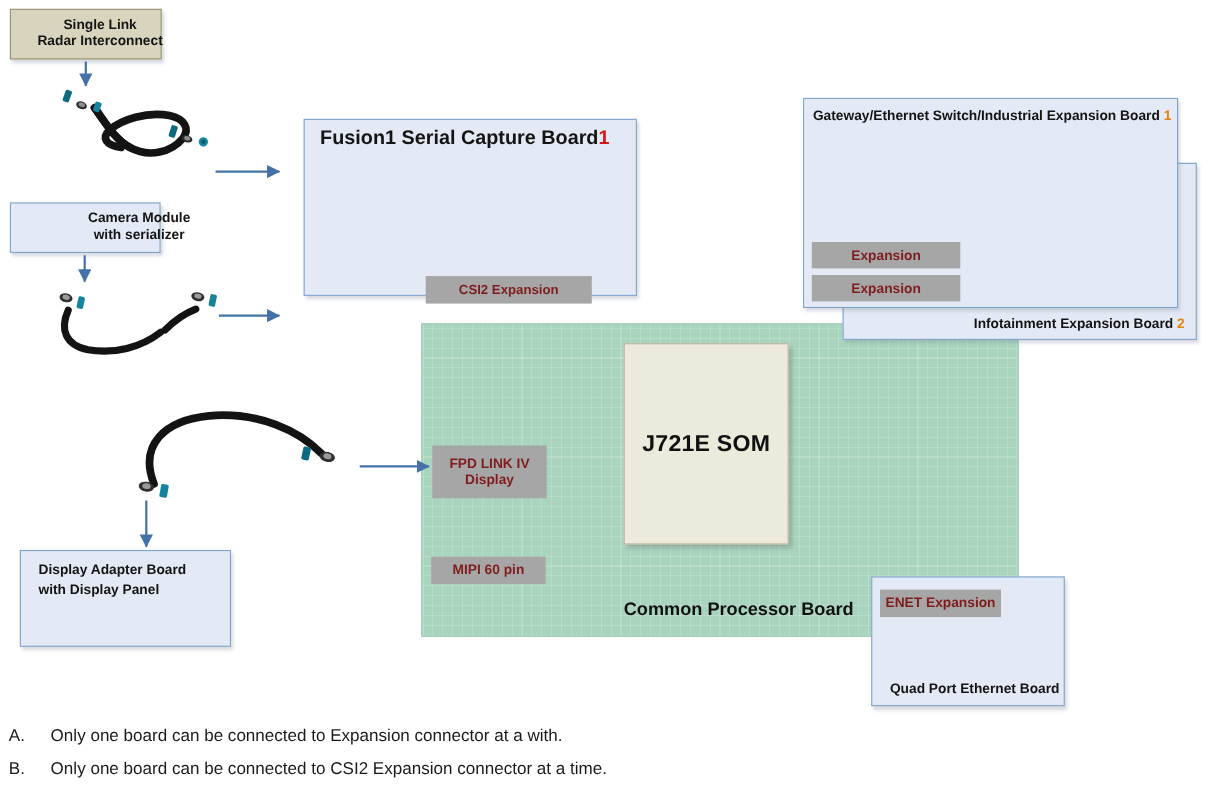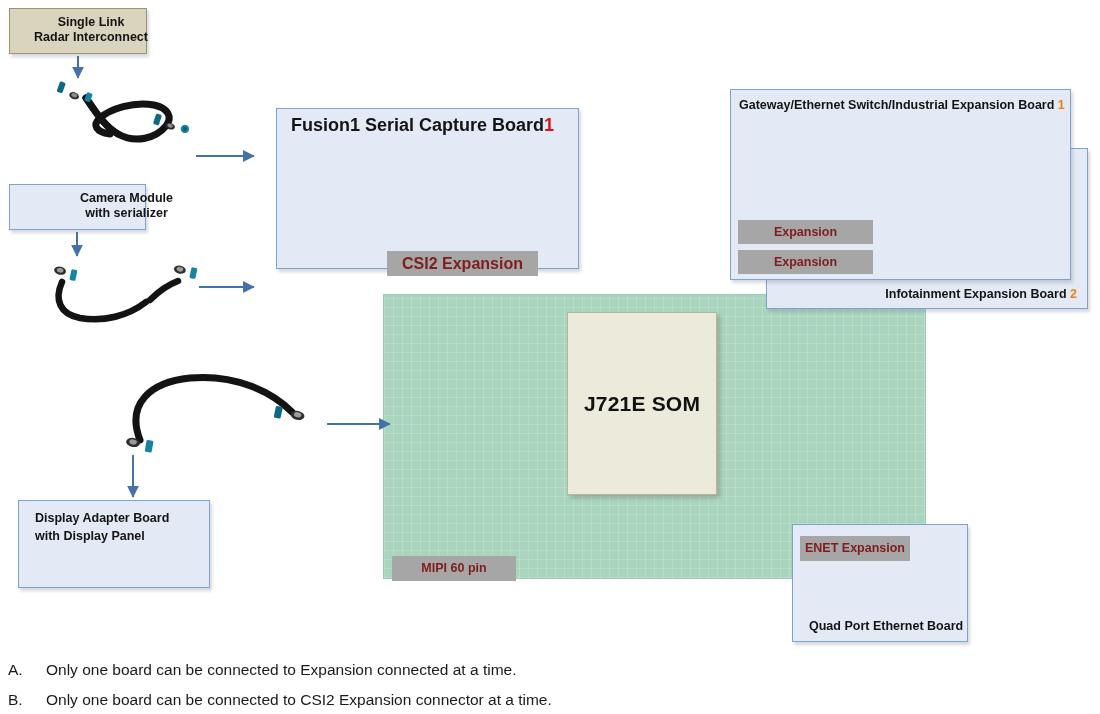--- a/index.html
+++ b/index.html
@@ -125,20 +125,21 @@
 </head>
 <body>
 
 <div id="canvas">
 
   <div class="green-board" style="left:383px; top:294px; width:543px; height:285px;">
   </div>
   <div class="som-box" style="left:567px; top:312px; width:150px; height:183px;">
     <span class="som-label">J721E SOM</span>
   </div>
+  <div class="cpb-label" style="left:567px; top:545px;">Common Processor Board</div>
 
   <div class="board tan" style="left:9px; top:8px; width:138px; height:46px;">
     <div class="board-label" style="left:0; top:6px; width:162px; text-align:center; font-size:12.5px; white-space:normal;">
       <span>Single Link</span><br>
       <span>Radar Interconnect</span>
     </div>
   </div>
 
   <div class="board" style="left:9px; top:184px; width:137px; height:46px;">
     <div class="board-label" style="left:0; top:6px; width:137px; text-align:center; font-size:12.5px; white-space:normal;margin-left:48px;">
@@ -146,45 +147,49 @@
       <span>with serializer</span>
     </div>
   </div>
 
   <div class="board" style="left:276px; top:108px; width:303px; height:161px;">
     <div class="board-label" style="left:14px; top:6px; font-size:18px;">
       <span>Fusion1 Serial Capture Board</span><span class="sup-red">1</span>
     </div>
   </div>
 
-  <div class="grey-conn" style="left:387px; top:251px; width:151px; height:25px; font-size:16px;">CSI2 Expansion</div>
+  <div class="grey-conn" style="left:387px; top:251px; width:151px; height:25px; font-size:12px;">CSI2 Expansion</div>
 
   <div class="board" style="left:766px; top:148px; width:322px; height:161px;">
     <div class="board-label" style="right:10px; bottom:6px; font-size:12.5px;">
       <span>Infotainment Expansion Board</span>&nbsp;<span class="sup-orange">2</span>
     </div>
   </div>
 
   <div class="board" style="left:730px; top:89px; width:341px; height:191px;">
     <div class="board-label" style="left:8px; top:8px; font-size:12.5px;">
       <span>Gateway/Ethernet Switch/Industrial Expansion Board</span>&nbsp;<span class="sup-orange">1</span>
     </div>
   </div>
   <div class="grey-conn" style="left:738px; top:220px; width:135px; height:24px; font-size:12.5px;">Expansion</div>
   <div class="grey-conn" style="left:738px; top:250px; width:135px; height:24px; font-size:12.5px;">Expansion</div>
 
+  <div class="grey-conn" style="left:393px; top:405px; width:104px; height:48px; font-size:12.5px; flex-direction:column;">
+    <span>FPD LINK IV</span>
+    <span>Display</span>
+  </div>
 
   <div class="board" style="left:18px; top:500px; width:192px; height:88px;">
     <div class="board-label" style="left:16px; top:8px; font-size:12.5px; line-height:1.45; white-space:normal;">
       <span>Display Adapter Board</span><br>
       <span>with Display Panel</span>
     </div>
   </div>
 
-  <div class="grey-conn" style="left:392px; top:556px; width:124px; height:25px; font-size:12.5px;">MIPI 60 pin</div>
+  <div class="grey-conn" style="left:392px; top:506px; width:104px; height:25px; font-size:12.5px;">MIPI 60 pin</div>
 
   <div class="board" style="left:792px; top:524px; width:176px; height:118px;">
     <div class="board-label" style="left:16px; bottom:7px; font-size:12.5px;">Quad Port Ethernet Board</div>
   </div>
   <div class="grey-conn" style="left:800px; top:536px; width:110px; height:25px; font-size:12.5px;">ENET Expansion</div>
 
   <svg id="cable-layer" viewBox="0 0 1100 714" xmlns="http://www.w3.org/2000/svg">
     <defs>
       <linearGradient id="tealGrad" x1="0" y1="0" x2="0" y2="1">
         <parameter name="stop" offset="0%" stop-color="#2aa7c4"></parameter>
@@ -275,21 +280,21 @@
     <line x1="199" y1="287" x2="254" y2="287" stroke="#4472a8" stroke-width="2" marker-end="url(#ah)"></line>
 
     <line x1="327" y1="424" x2="390" y2="424" stroke="#4472a8" stroke-width="2" marker-end="url(#ah)"></line>
 
     <line x1="133" y1="455" x2="133" y2="497" stroke="#4472a8" stroke-width="2" marker-end="url(#ah)"></line>
   </svg>
 
   <div class="footnotes">
     <div class="footnote-row">
       <span class="footnote-key">A.</span>
-      <span class="footnote-text">Only one board can be connected to Expansion connected at a time.</span>
+      <span class="footnote-text">Only one board can be connected to Expansion connector at a with.</span>
     </div>
     <div class="footnote-row">
       <span class="footnote-key">B.</span>
       <span class="footnote-text">Only one board can be connected to CSI2 Expansion connector at a time.</span>
     </div>
   </div>
 
 </div>
 
 </body></html>

